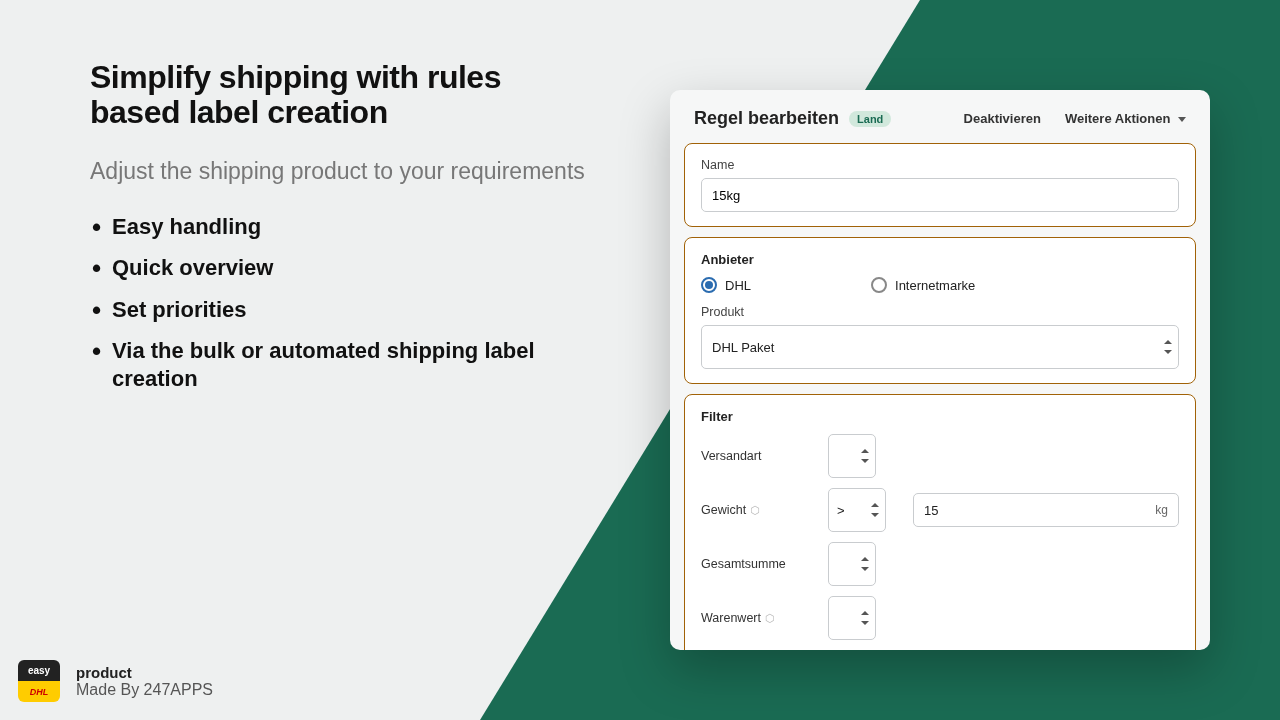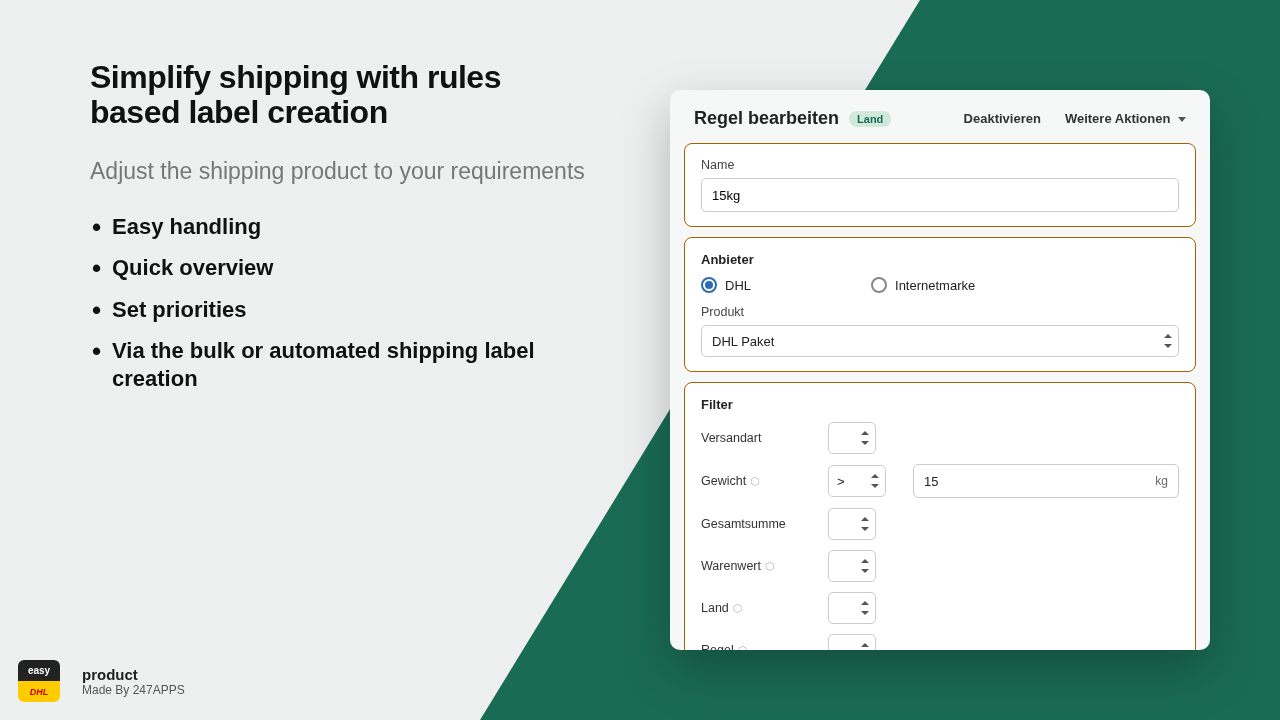--- a/index.html
+++ b/index.html
@@ -53,33 +53,33 @@
     left: 2px; top: -2px;
     font-size: 26px;
   }
 
   
   .badge {
     position: absolute;
     left: 18px; bottom: 18px;
     display: flex;
     align-items: center;
-    gap: 22px;
+    gap: 16px;
     z-index: 2;
   }
   .badge-icon {
     width: 42px; height: 42px;
     border-radius: 6px;
     overflow: hidden;
     display: flex; flex-direction: column;
   }
   .badge-icon .top { flex:1; background:#222; color:#fff; font-size:10px; font-weight:700; display:flex; align-items:center; justify-content:center; }
   .badge-icon .bot { flex:1; background:#ffcc00; color:#c00; font-size:9px; font-weight:800; font-style:italic; display:flex; align-items:center; justify-content:center; }
   .badge-text .name { font-size:15px; font-weight:600; color:#222; }
-  .badge-text .by   { font-size:12px; color:#555; }
+  .badge-text .by   { font-size:16px; color:#555; }
 
   
   .card {
     position: absolute;
     right: 70px; top: 90px;
     width: 540px;
     height: 560px;
     background: #f6f7f7;
     border-radius: 10px;
     box-shadow: 0 20px 50px rgba(0,0,0,.25);
@@ -125,21 +125,21 @@
   .tin {
     width: 100%;
     height: 34px;
     border: 1px solid #c9cccf;
     border-radius: 5px;
     padding: 0 10px;
     font-size: 13px;
     background:#fff;
   }
   .sel {
-    height: 32px;
+    height: 44px;
     border: 1px solid #c9cccf;
     border-radius: 5px;
     padding: 0 24px 0 10px;
     font-size: 13px;
     background:#fff;
     position: relative;
     display:inline-flex;
     align-items:center;
   }
   .sel .updown {

